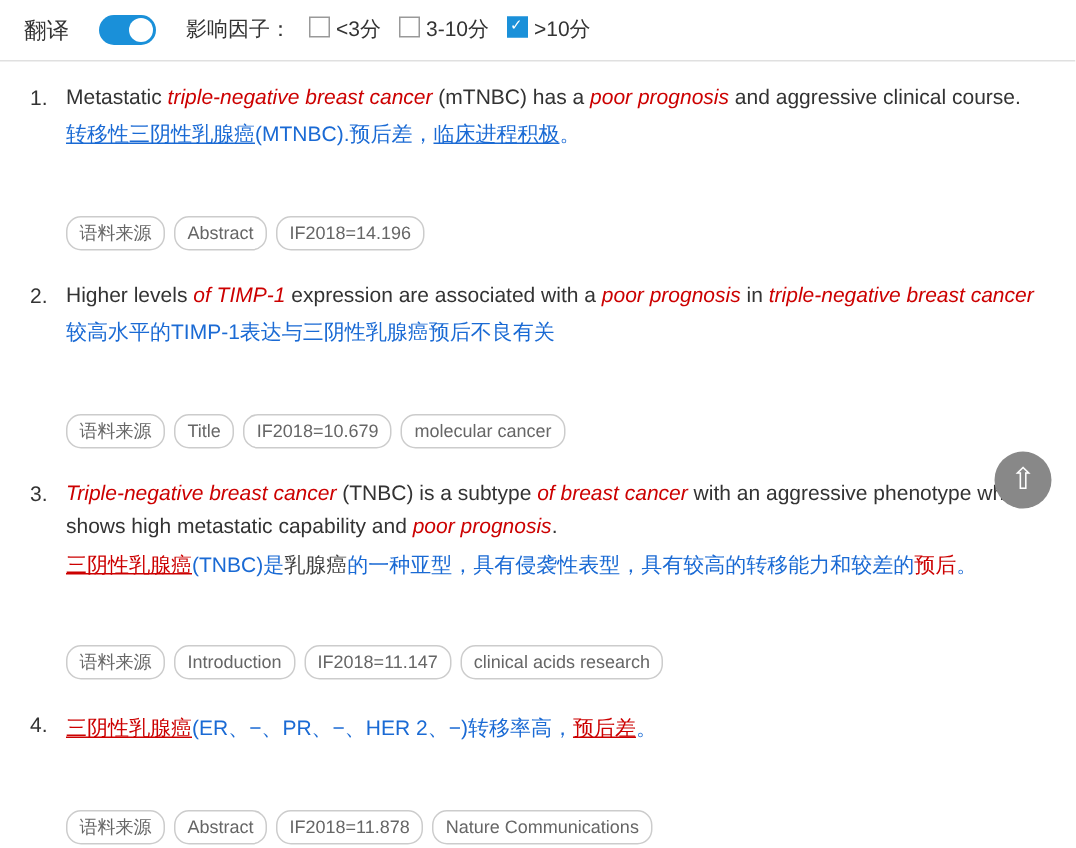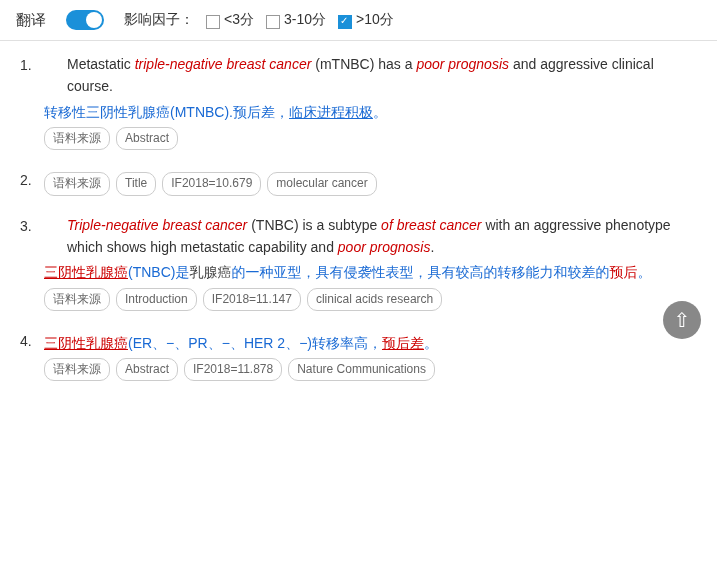--- a/index.html
+++ b/index.html
@@ -52,21 +52,21 @@
       align-items: center;
       gap: 12px;
     }
     .filter-label {
       font-size: 14px;
       color: #333;
       text-align: right;
     }
     .filter-item {
       display: flex;
-      align-items: flex-end;
+      align-items: flex-start;
       gap: 4px;
       font-size: 14px;
       color: #333;
     }
     .checkbox {
       width: 14px;
       height: 14px;
       border: 1px solid #999;
       background: #fff;
       display: inline-block;
@@ -109,21 +109,20 @@
     }
 
     .item-content {
       flex: 1;
     }
 
     .en-text {
       font-size: 14px;
       color: #333;
       line-height: 1.6;
-      margin-left: 23px;
     }
 
     .italic-red {
       color: #cc0000;
       font-style: italic;
     }
 
     .zh-text {
       font-size: 14px;
       color: #1a6ad4;
@@ -138,20 +137,21 @@
       margin-top: 4px;
     }
 
     .tag {
       border: 1px solid #ccc;
       border-radius: 10px;
       padding: 1px 8px;
       font-size: 12px;
       color: #666;
       background: #fff;
+      margin-top: 39px;
     }
 
     
     .scroll-top {
       position: absolute;
       right: 16px;
       top: 320px;
       width: 38px;
       height: 38px;
       background: #888;
@@ -206,34 +206,41 @@
   <div class="content">
 
     <div class="result-item">
       <div class="item-row">
         <div class="item-num-col">1.</div>
         <div class="item-content">
           <div class="en-text">
             Metastatic <span class="italic-red">triple-negative breast cancer</span> (mTNBC) has a <span class="italic-red">poor prognosis</span> and aggressive clinical course.
           </div>
           <div class="zh-text">
-            <span style="">转移性三阴性乳腺癌</span>(MTNBC).预后差，<span style="text-decoration:underline;">临床进程积极</span>。
+            <span style="text-decoration:underline;">转移性三阴性乳腺癌</span>(MTNBC).预后差，<span style="text-decoration:underline;">临床进程积极</span>。
           </div>
           <div class="tags">
             <span class="tag">语料来源</span>
             <span class="tag">Abstract</span>
+            <span class="tag">IF2018=14.196</span>
           </div>
         </div>
       </div>
     </div>
 
     <div class="result-item">
       <div class="item-row">
         <div class="item-num-col">2.</div>
         <div class="item-content">
+          <div class="en-text">
+            Higher levels <span class="italic-red">of TIMP-1</span> expression are associated with a <span class="italic-red">poor prognosis</span> in <span class="italic-red">triple-negative breast cancer</span>
+          </div>
+          <div class="zh-text">
+            较高水平的TIMP-1表达与三阴性乳腺癌预后不良有关
+          </div>
           <div class="tags">
             <span class="tag">语料来源</span>
             <span class="tag">Title</span>
             <span class="tag">IF2018=10.679</span>
             <span class="tag">molecular cancer</span>
           </div>
         </div>
       </div>
     </div>
 

